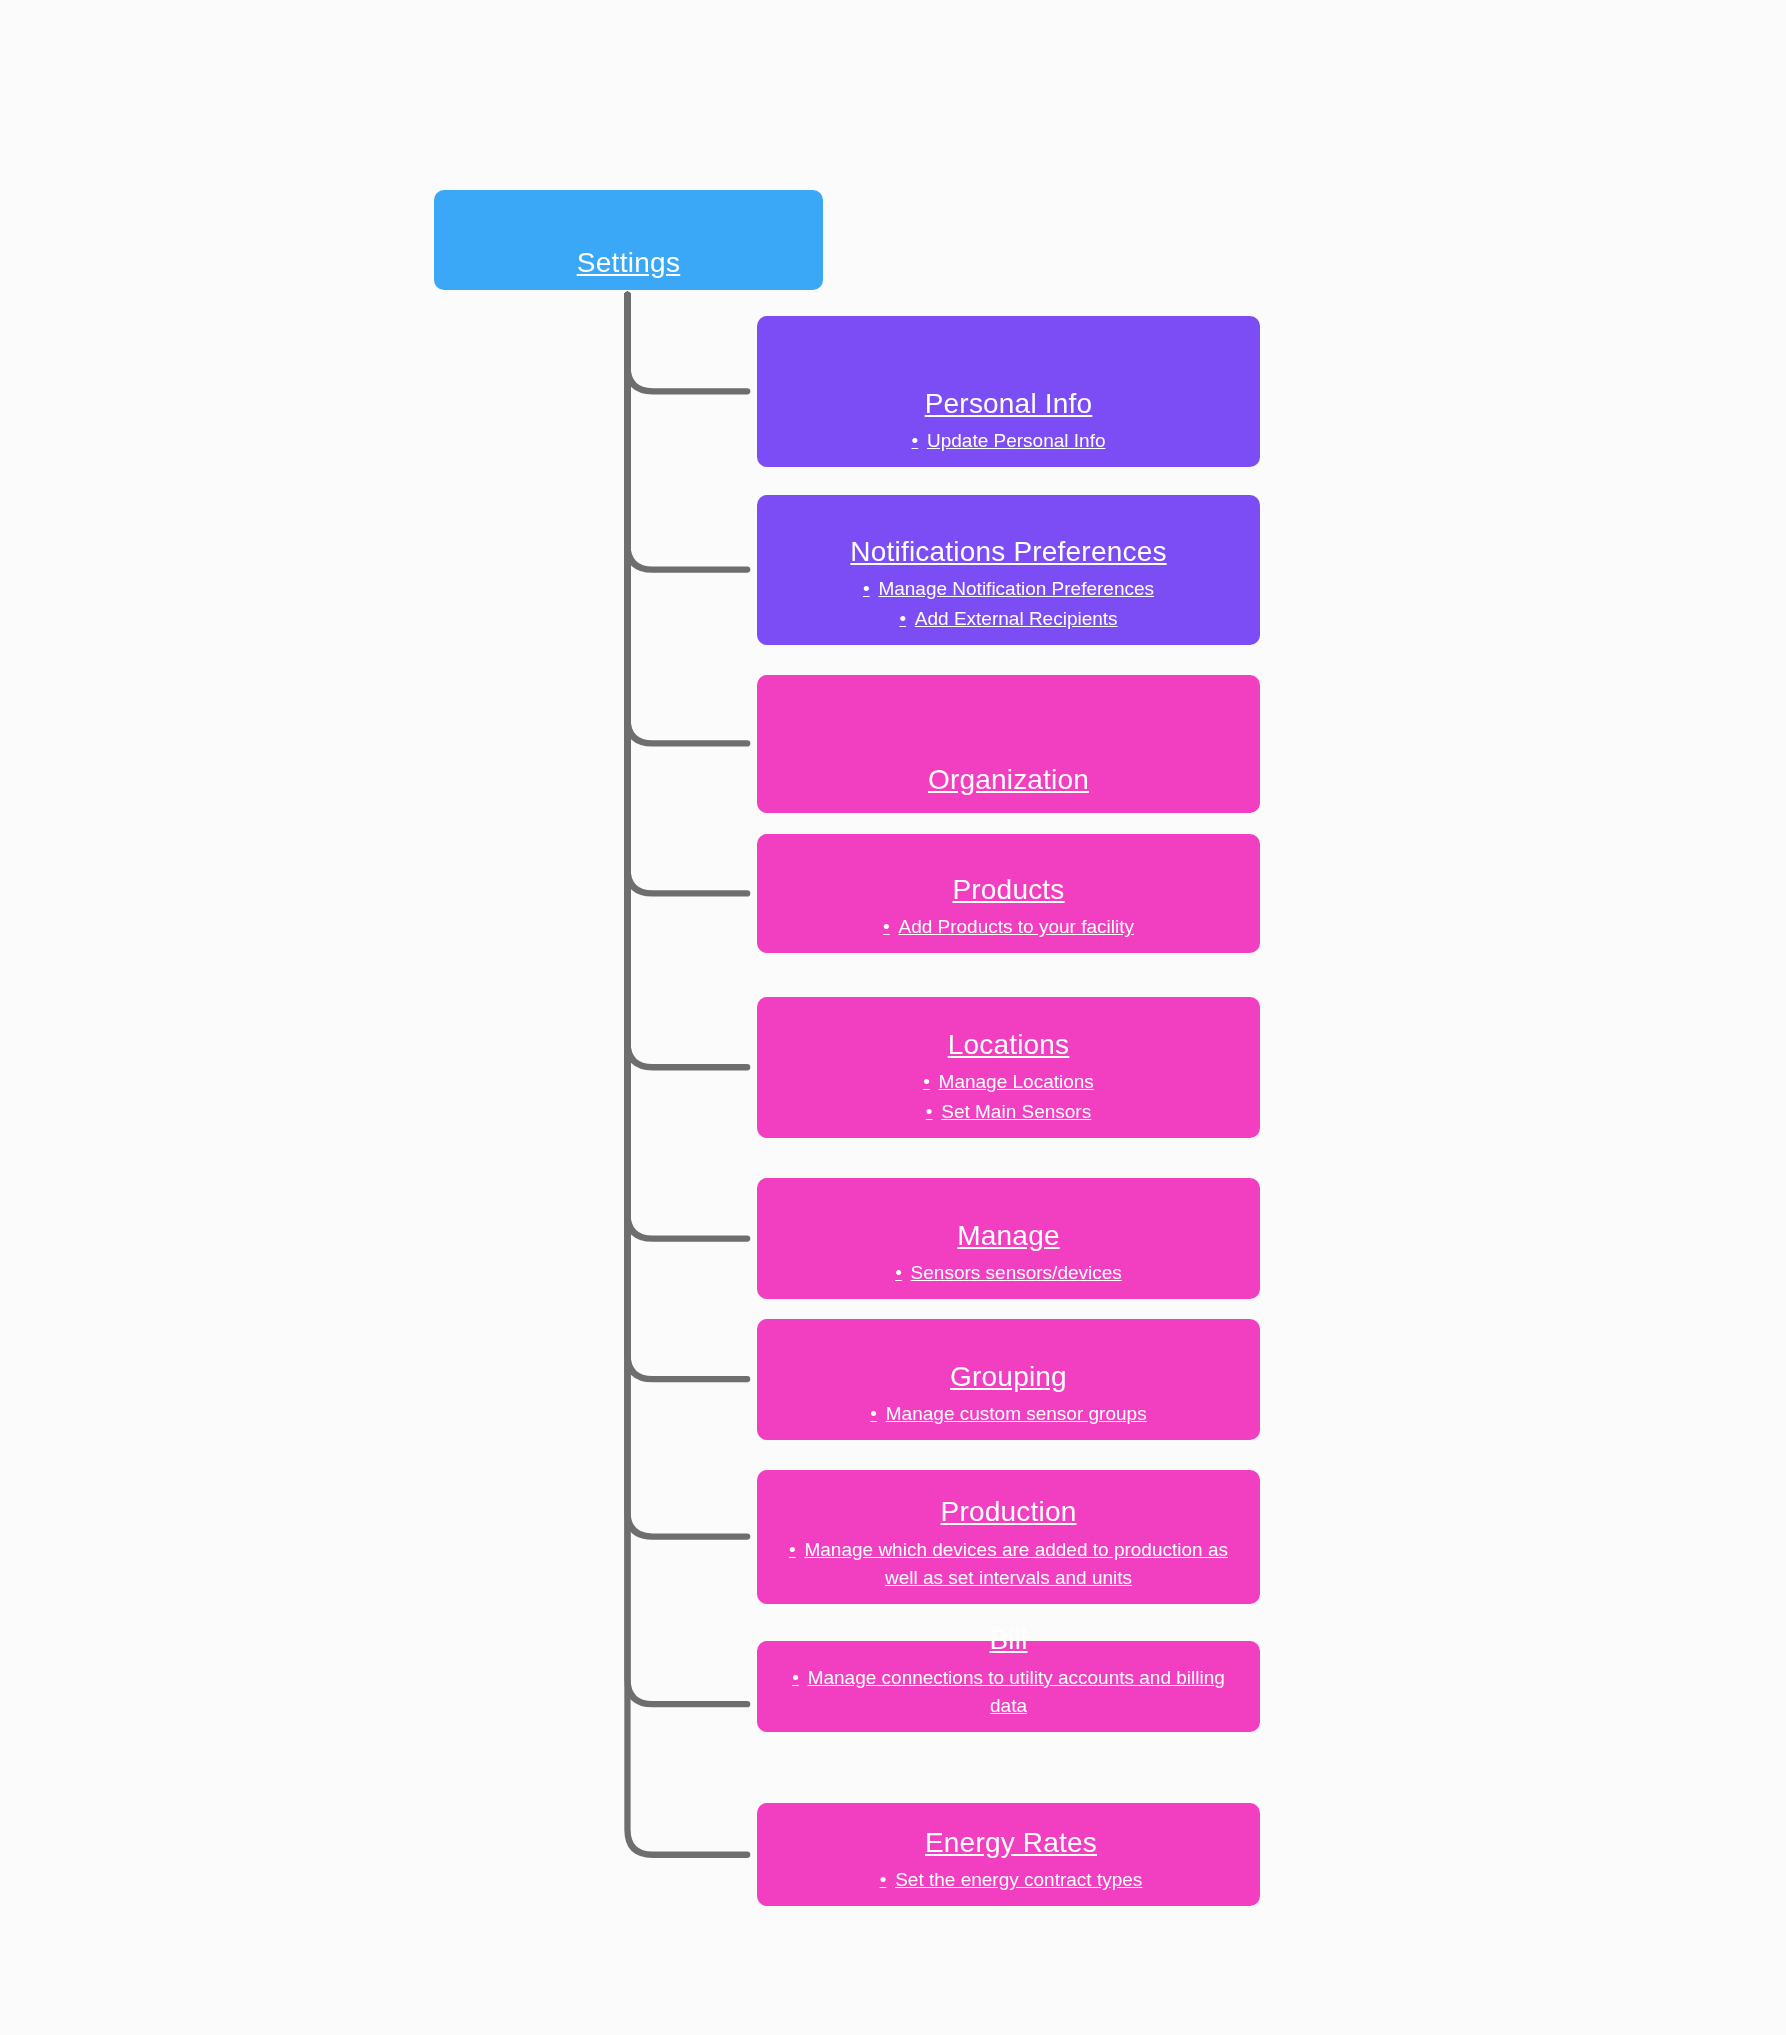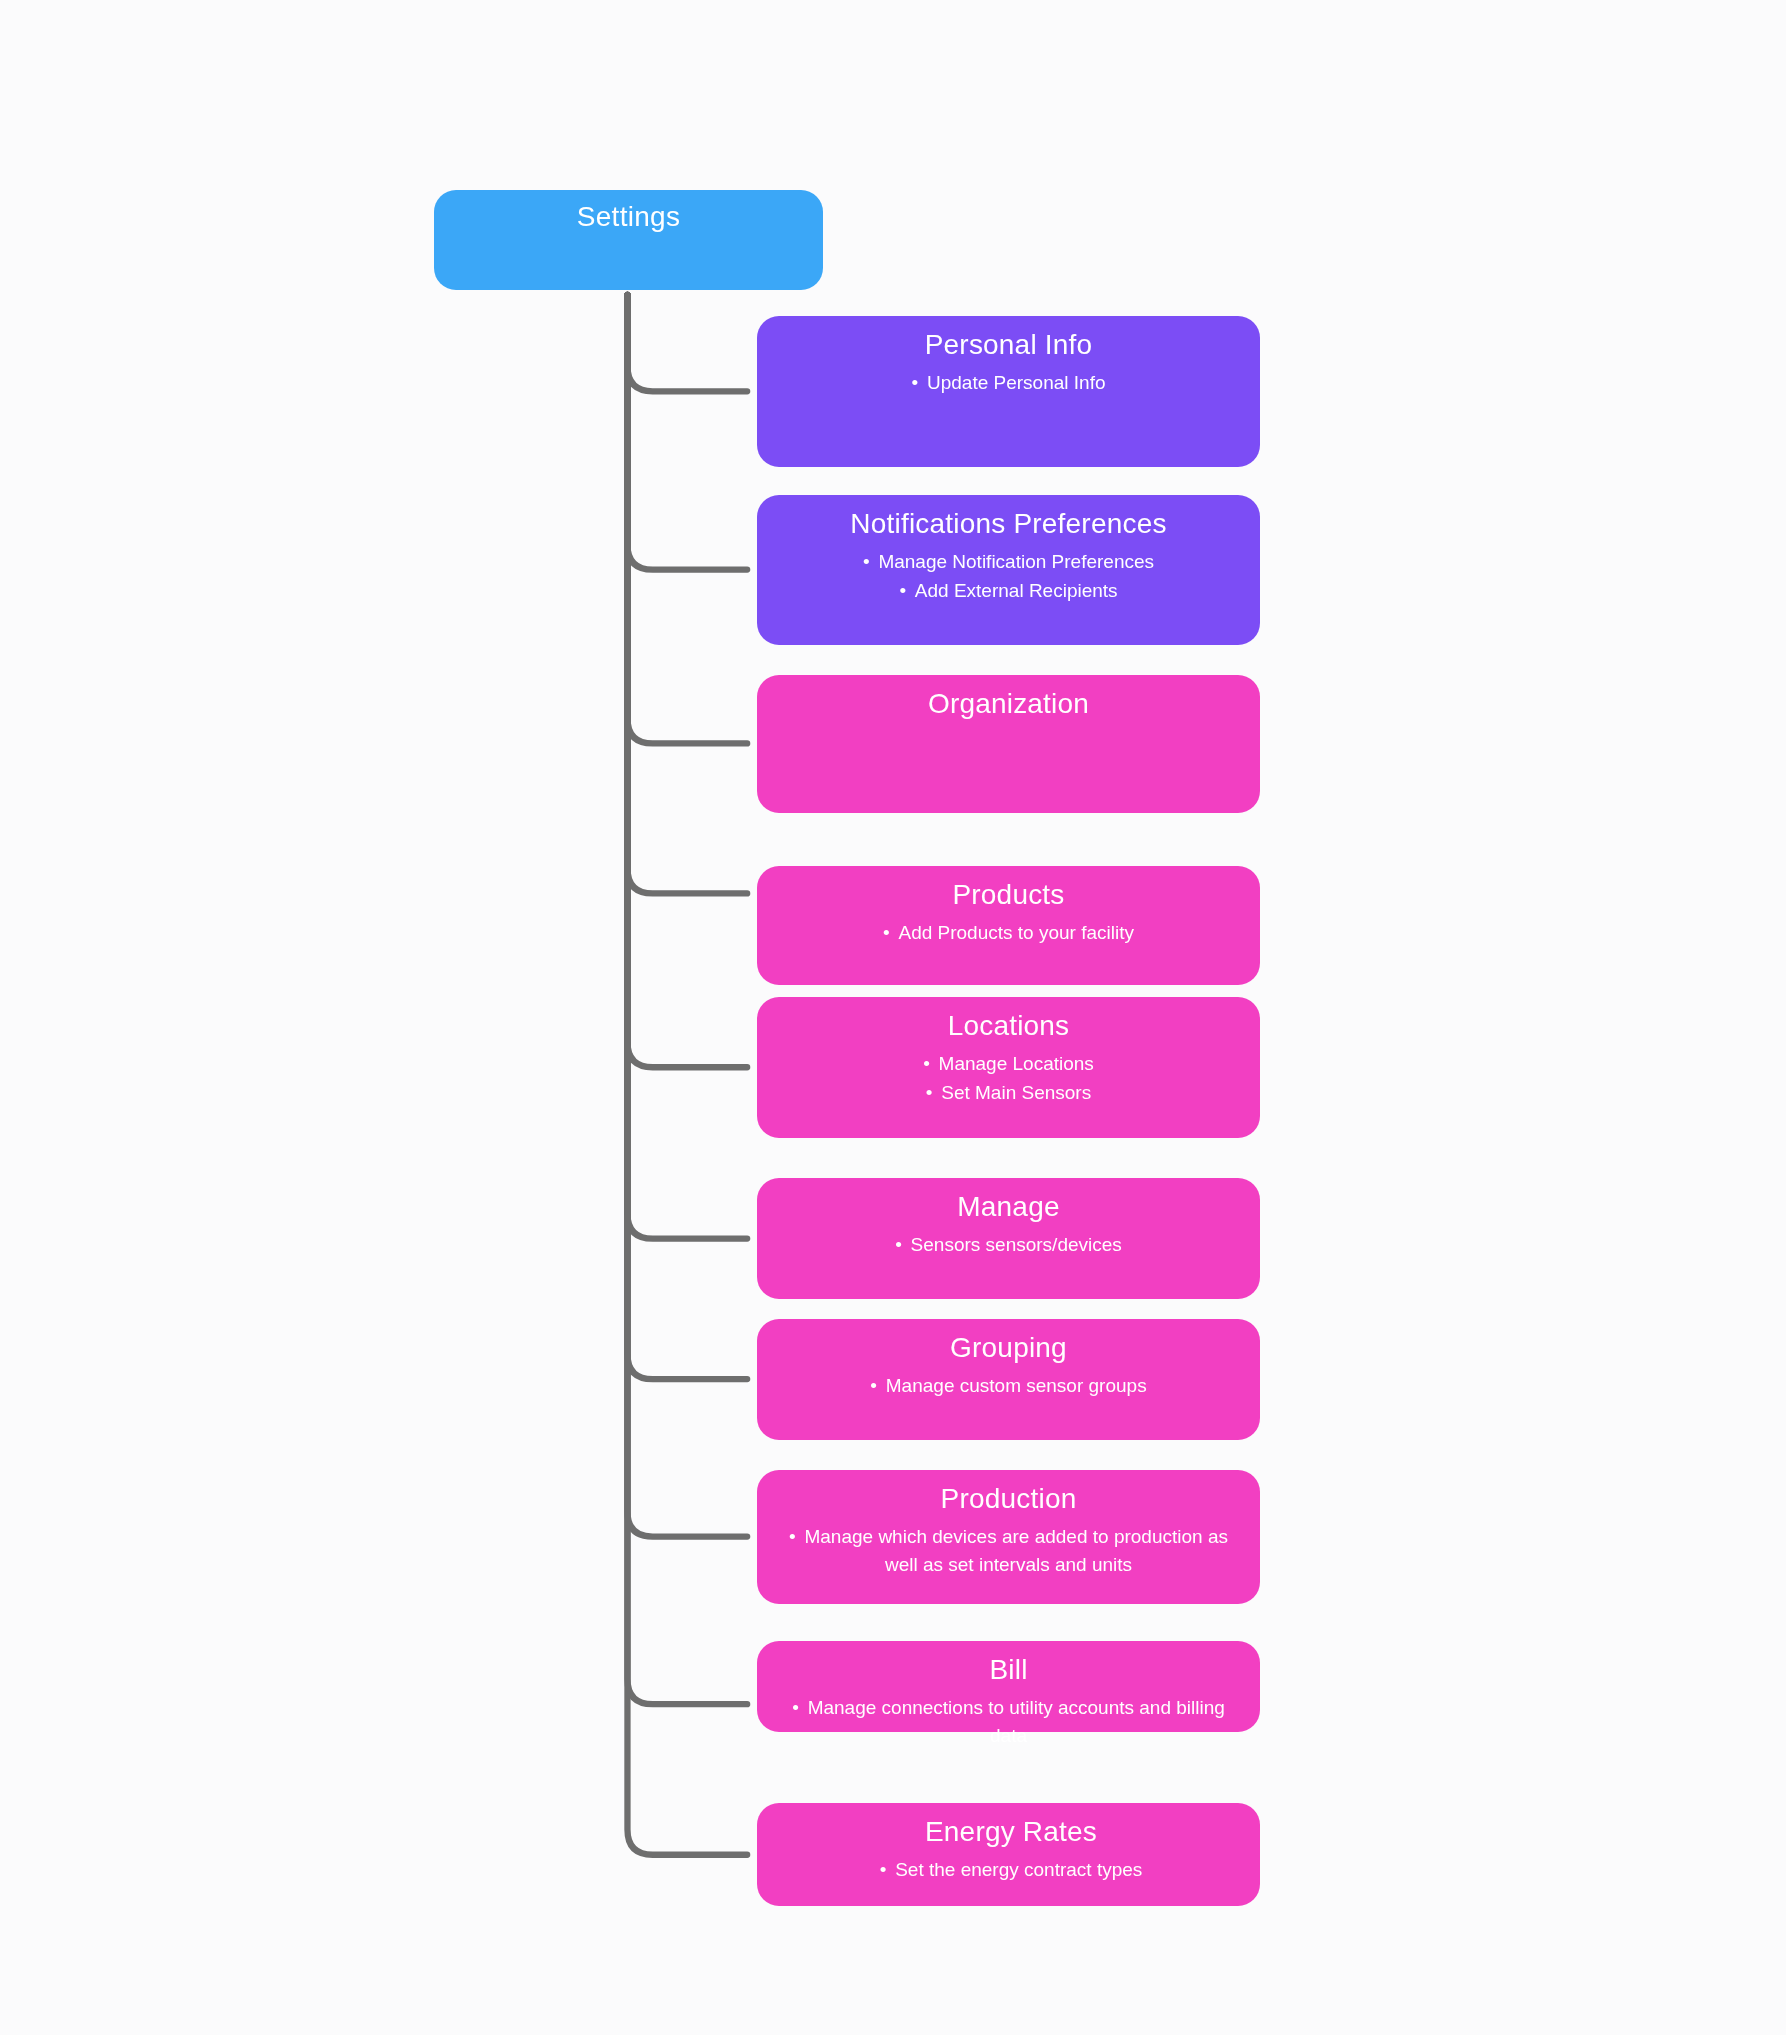--- a/index.html
+++ b/index.html
@@ -7,23 +7,23 @@
     --connector:#6E6E6E; --bg:#FBFBFC; --text:#FFFFFF;
   }
   *{box-sizing:border-box; margin:0; padding:0;}
   body{background:var(--bg); font-family:"Liberation Sans", sans-serif;}
   .canvas{
     position:relative; width:1786px; height:2035px; background:var(--bg); overflow:hidden;
   }
   .edges{position:absolute; left:0; top:0; width:1786px; height:2035px;}
   .edge{fill:none; stroke:var(--connector); stroke-width:10; stroke-linecap:round; stroke-linejoin:round;}
   .node{
-    position:absolute; border-radius:22px; color:var(--text);
-    display:flex; flex-direction:column; align-items:center; justify-content:flex-start;
-    text-align:center; padding:11.3px 19px;
+    position:absolute; border-radius:10px; color:var(--text);
+    display:flex; flex-direction:column; align-items:center; justify-content:flex-end;
+    text-align:center; padding:11.3px 19px;text-decoration:underline;
   }
   .node.root{left:434px; top:190px; width:389px; height:100px; background:var(--blue);}
   .node.purple{background:var(--purple);}
   .node.pink{background:var(--pink);}
   .node.child{left:757px; width:503px;}
   .root-title{font-size:28px; font-weight:500; letter-spacing:0.3px;}
   .node-title{font-size:28px; font-weight:500; line-height:1.25; margin-bottom:5px; letter-spacing:0.2px;}
   .bullets{display:block;}
   .bullet{font-size:19px; font-weight:400; line-height:1.5; margin-top:1.3px;}
   .bullet::before{content:"\2022"; margin-right:8.8px; font-size:19px;}
@@ -62,21 +62,21 @@
     <div class="bullets">
       <div class="bullet">Manage Notification Preferences</div>
       <div class="bullet">Add External Recipients</div>
     </div>
   </div>
 
   <div class="node child pink" style="top:675px; height:138px;">
     <div class="node-title">Organization</div>
   </div>
 
-  <div class="node child pink" style="top:834px; height:119px;margin-top:32px;">
+  <div class="node child pink" style="top:834px; height:119px;">
     <div class="node-title">Products</div>
     <div class="bullets">
       <div class="bullet">Add Products to your facility</div>
     </div>
   </div>
 
   <div class="node child pink" style="top:997px; height:141px;">
     <div class="node-title">Locations</div>
     <div class="bullets">
       <div class="bullet">Manage Locations</div>

